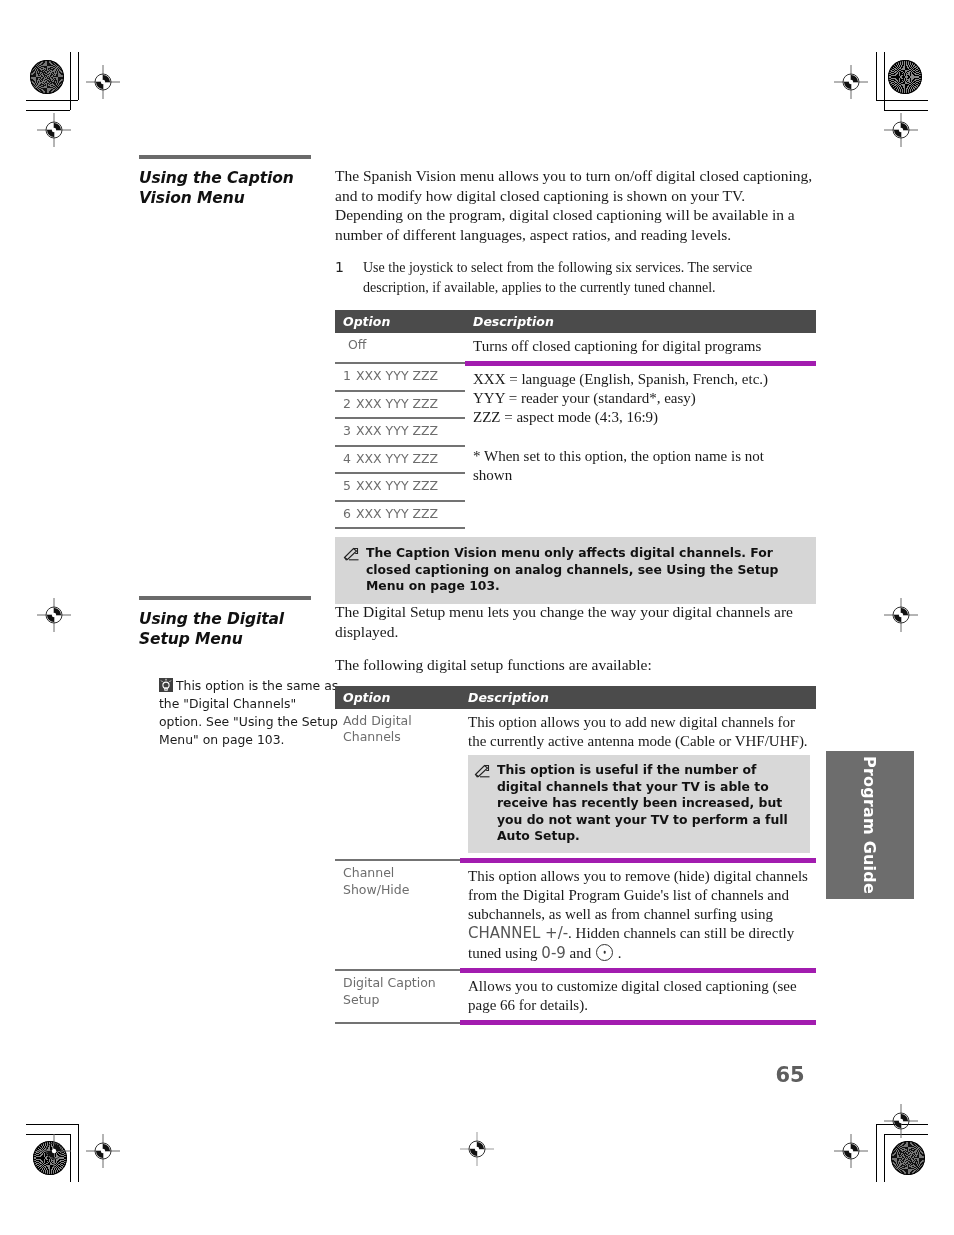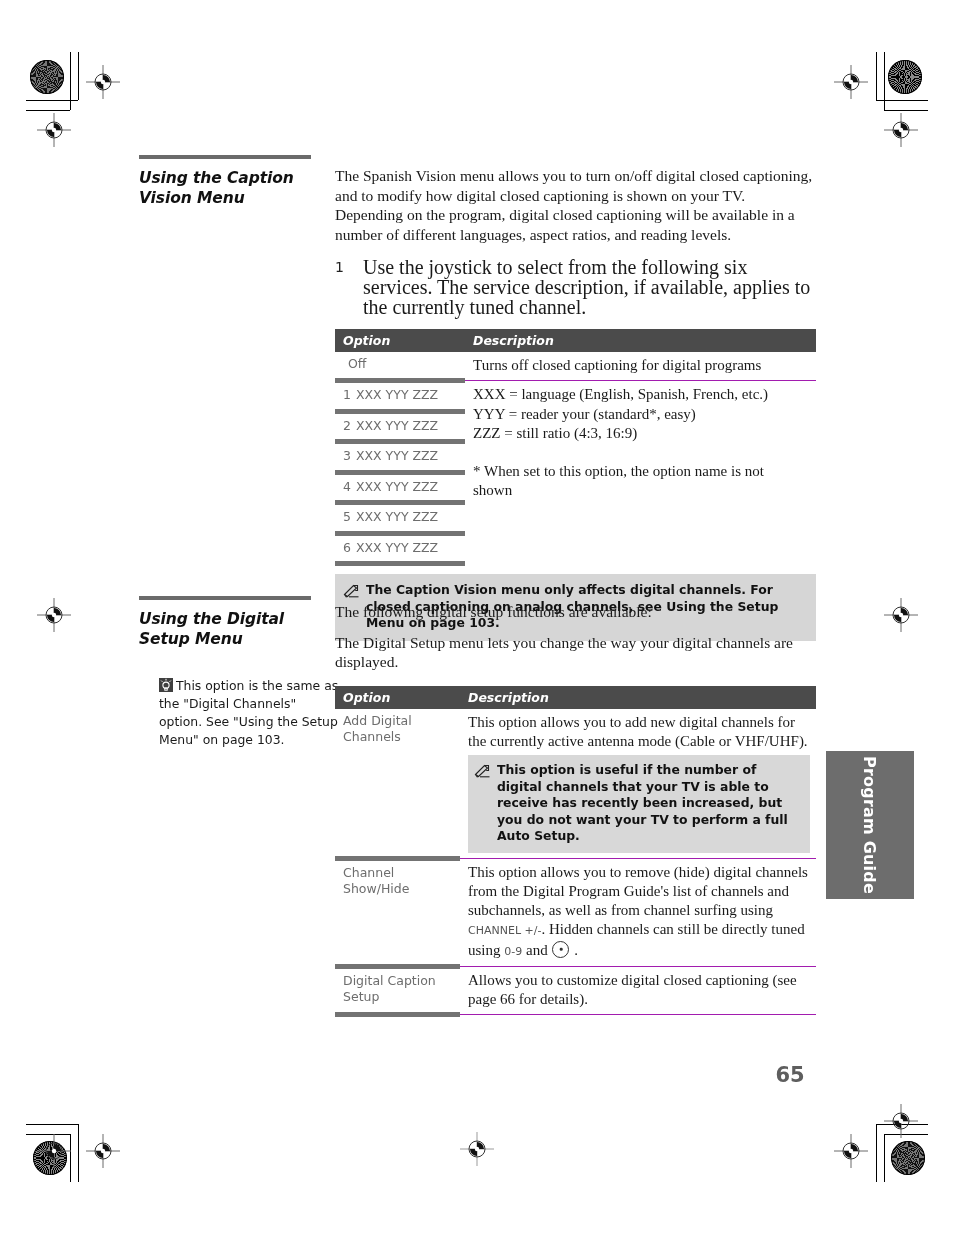--- a/index.html
+++ b/index.html
@@ -89,21 +89,21 @@
   }
   .step-num {
     font-family: "DejaVu Sans", sans-serif;
     font-size: 14px;
     width: 28px;
     flex: none;
     color: #222;
     line-height: 19.6px;
   }
   .step-body {
-    font-size: 20px;
+    font-size: 14px;
     line-height: 19.6px;
     flex: 1;
   }
 
   
   table.opt {
     border-collapse: collapse;
     width: 481px;
     table-layout: fixed;
   }
@@ -114,36 +114,36 @@
     font-style: italic;
     font-weight: bold;
     font-size: 12.5px;
     text-align: left;
     padding: 4px 6px 4px 8px;
     line-height: 15px;
   }
   table.opt td {
     vertical-align: top;
     padding: 4px 6px 5px 8px;
-    border-bottom: 5px solid #737373;
+    border-bottom: 2px solid #737373;
   }
   table.opt td.optcell {
     font-family: "DejaVu Sans", sans-serif;
     font-size: 12.5px;
     line-height: 16.5px;
     color: #6d6d6d;
   }
   table.opt td.desccell {
     font-family: "Liberation Serif", serif;
     font-size: 15px;
     line-height: 19.2px;
     color: #1a1a1a;
     border-bottom: none;
   }
-  table.opt td.desccell.ruled { border-bottom: 1px solid #a21caf; }
+  table.opt td.desccell.ruled { border-bottom: 5px solid #a21caf; }
 
   .cap-table { width: 481px; }
   .cap-table col.c1 { width: 130px; }
   .cap-table col.c2 { width: 351px; }
 
   .dig-table col.c1 { width: 125px; }
   .dig-table col.c2 { width: 356px; }
 
   .optnum { margin-right: 5px; }
 
@@ -188,21 +188,21 @@
   .bulb-icon {
     width: 14px; height: 14px;
     display: inline-block;
     vertical-align: -2px;
     margin-right: 3px;
   }
 
   
   .keycap {
     font-family: "DejaVu Sans", sans-serif;
-    font-size: 11px;
+    font-size: 15px;
     color: #555;
   }
   .dot-btn {
     display: inline-block;
     width: 15px; height: 15px;
     border: 1.3px solid #333;
     border-radius: 50%;
     position: relative;
     vertical-align: -3px;
     margin: 0 1px;
@@ -434,21 +434,21 @@
           <td class="desccell ruled" rowspan="1">Turns off closed captioning for digital programs</td>
         </tr>
         <tr>
           <td class="optcell">
             <span class="optnum">1</span><span>XXX YYY ZZZ</span>
           </td>
           <td class="desccell" rowspan="6">
             <div class="desc-stack">
               <p>XXX = language (English, Spanish, French, etc.)</p>
               <p>YYY = reader your (standard*, easy)</p>
-              <p>ZZZ = still ratio (4:3, 16:9)</p>
+              <p>ZZZ = aspect mode (4:3, 16:9)</p>
               <p class="gap">* When set to this option, the option name is not shown</p>
             </div>
           </td>
         </tr>
         <tr>
           <td class="optcell">
             <span class="optnum">2</span><span>XXX YYY ZZZ</span>
           </td>
         </tr>
         <tr>
@@ -499,22 +499,22 @@
         <circle cx="7" cy="7.2" r="3.1" fill="none" stroke="#fff" stroke-width="1.1"></circle>
         <rect x="5.8" y="9.9" width="2.4" height="2.3" fill="none" stroke="#fff" stroke-width="1"></rect>
         <line x1="7" y1="0.8" x2="7" y2="2.5" stroke="#fff" stroke-width="1"></line>
         <line x1="2.2" y1="2.6" x2="3.4" y2="3.8" stroke="#fff" stroke-width="1"></line>
         <line x1="11.8" y1="2.6" x2="10.6" y2="3.8" stroke="#fff" stroke-width="1"></line>
       </svg>
     </span><span class="tip-text">This option is the same as the "Digital Channels" option. See "Using the Setup Menu" on page 103.</span>
   </div>
 
   <div class="right-col" style="top:602px;">
+    <p class="body">The Digital Setup menu lets you change the way your digital channels are displayed.</p>
     <p class="body" style="margin-bottom:11px;">The following digital setup functions are available:</p>
-    <p class="body">The Digital Setup menu lets you change the way your digital channels are displayed.</p>
 
     <table class="opt dig-table">
       <colgroup>
           <col class="c1">
           <col class="c2">
         </colgroup>
       <thead>
         <tr>
           <th>Option</th>
           <th>Description</th>

